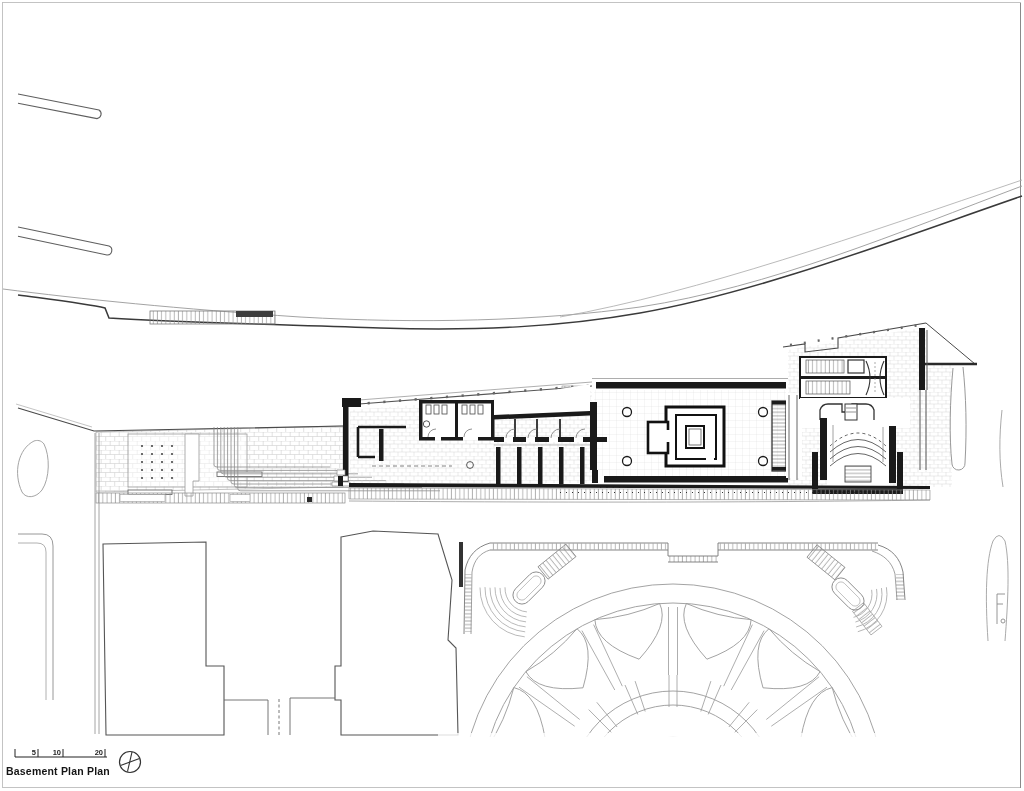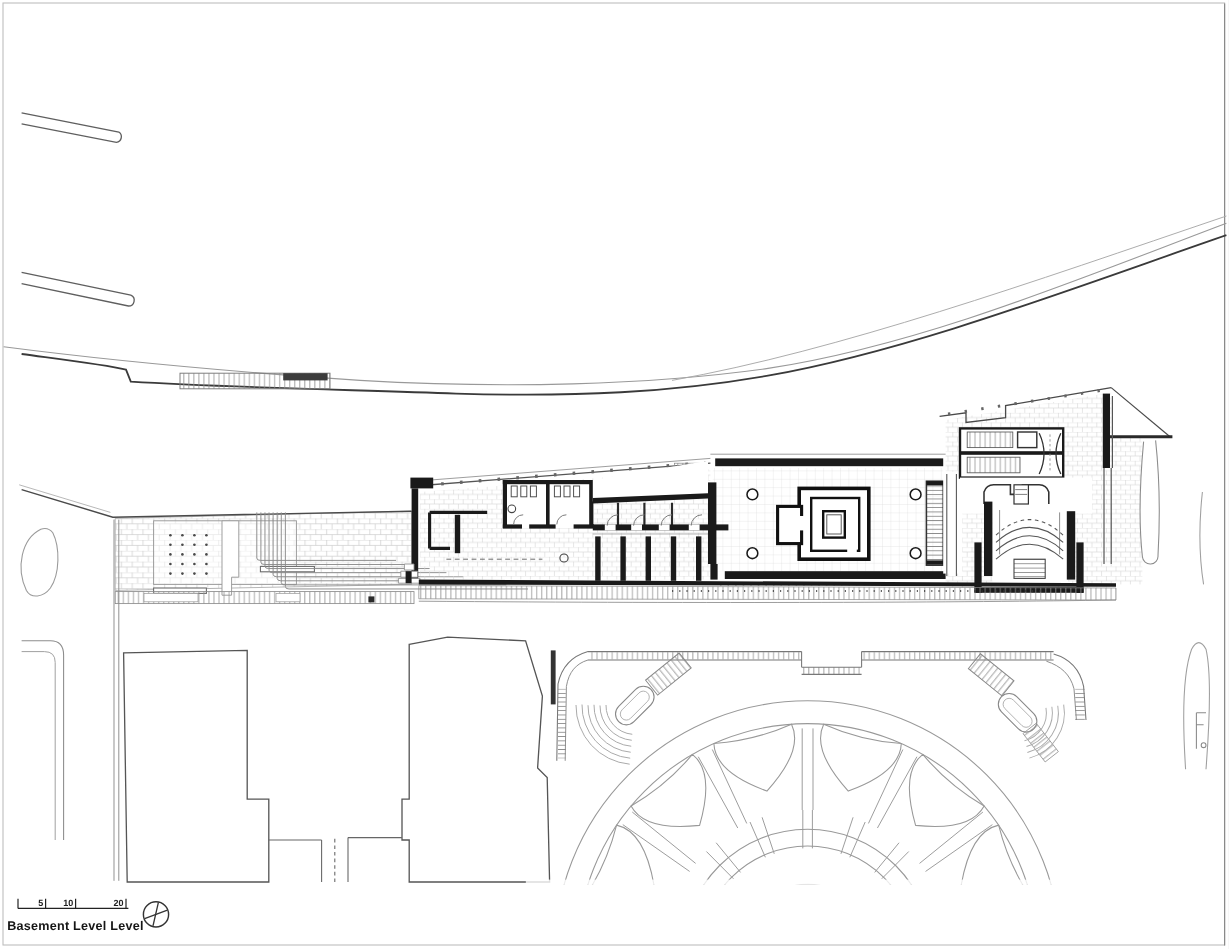--- a/index.html
+++ b/index.html
@@ -385,21 +385,21 @@
   <svg width="116" height="16">
     <line x1="9" y1="13" x2="101" y2="13" stroke="#222" stroke-width="1.2"></line>
     <line x1="9" y1="5" x2="9" y2="13" stroke="#222" stroke-width="1"></line>
     <line x1="32" y1="5" x2="32" y2="13" stroke="#222" stroke-width="1"></line>
     <line x1="57" y1="5" x2="57" y2="13" stroke="#222" stroke-width="1"></line>
     <line x1="99" y1="5" x2="99" y2="13" stroke="#222" stroke-width="1"></line>
     <text x="30" y="11" text-anchor="end" class="scale-num">5</text>
     <text x="55" y="11" text-anchor="end" class="scale-num">10</text>
     <text x="97" y="11" text-anchor="end" class="scale-num">20</text>
   </svg>
-  <div class="plan-title">Basement Level Level</div>
+  <div class="plan-title">Basement Plan Plan</div>
 </div>
 
 <svg class="north" width="26" height="26">
   <circle cx="12" cy="12" r="10.5" fill="none" stroke="#333" stroke-width="1.2"></circle>
   <line x1="2.5" y1="15.5" x2="21.5" y2="8.5" stroke="#333" stroke-width="1.1"></line>
   <line x1="14" y1="2" x2="9.5" y2="21.5" stroke="#333" stroke-width="1.1"></line>
 </svg>
 
 </div>
 

